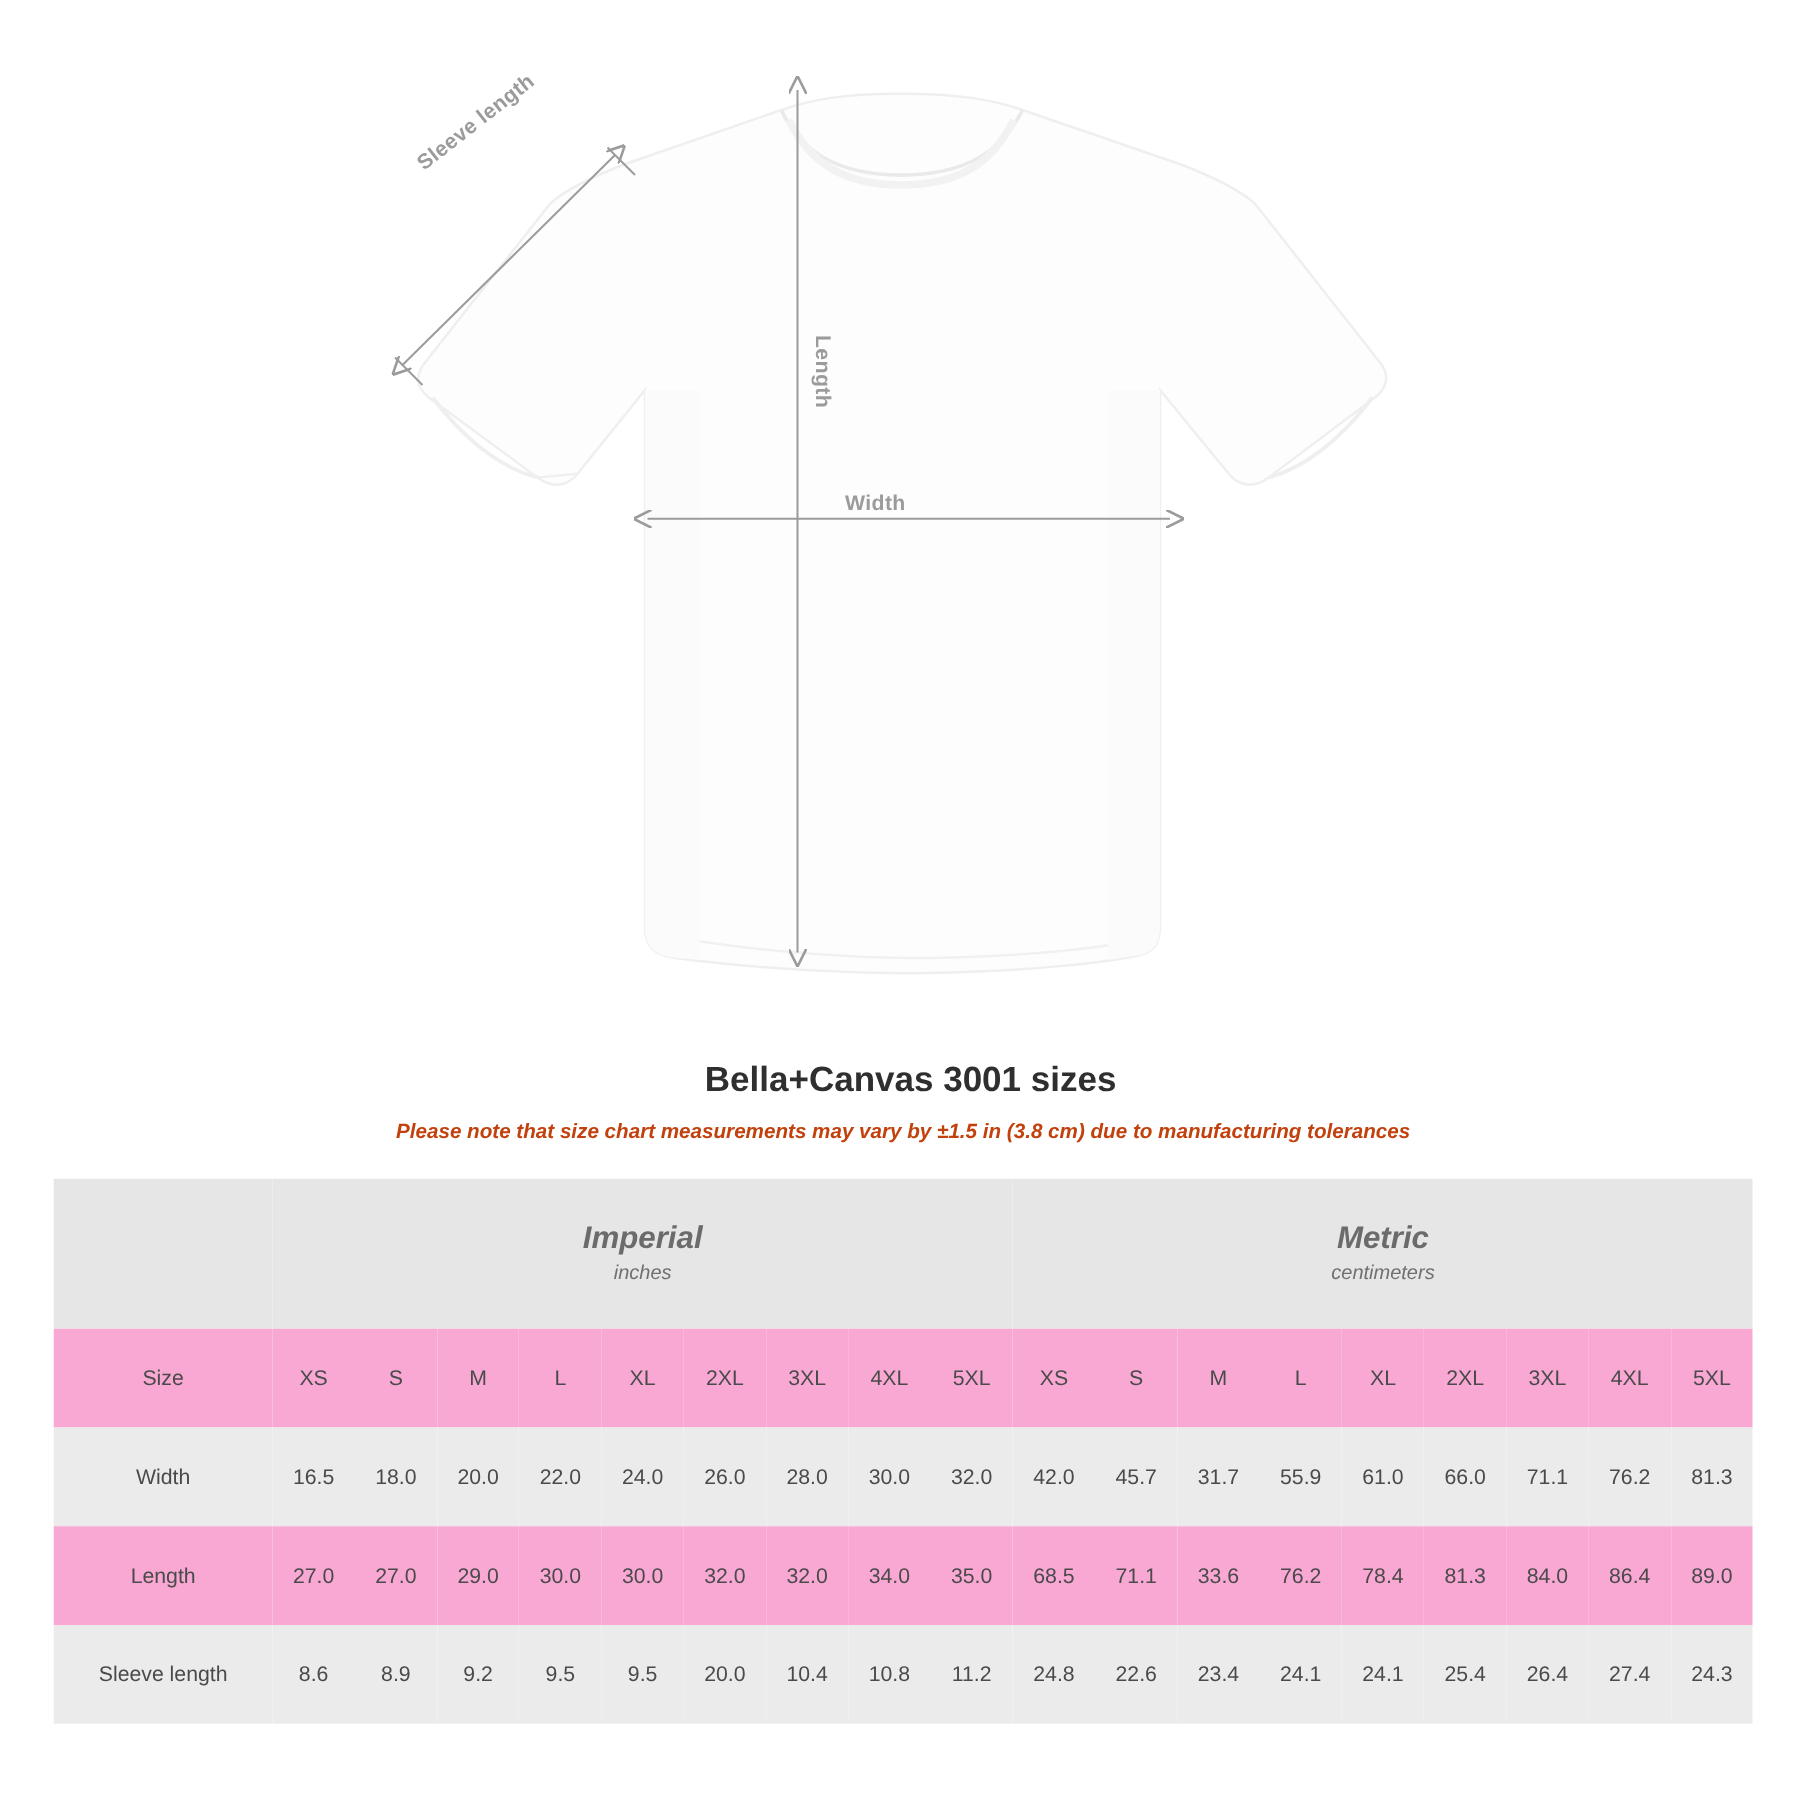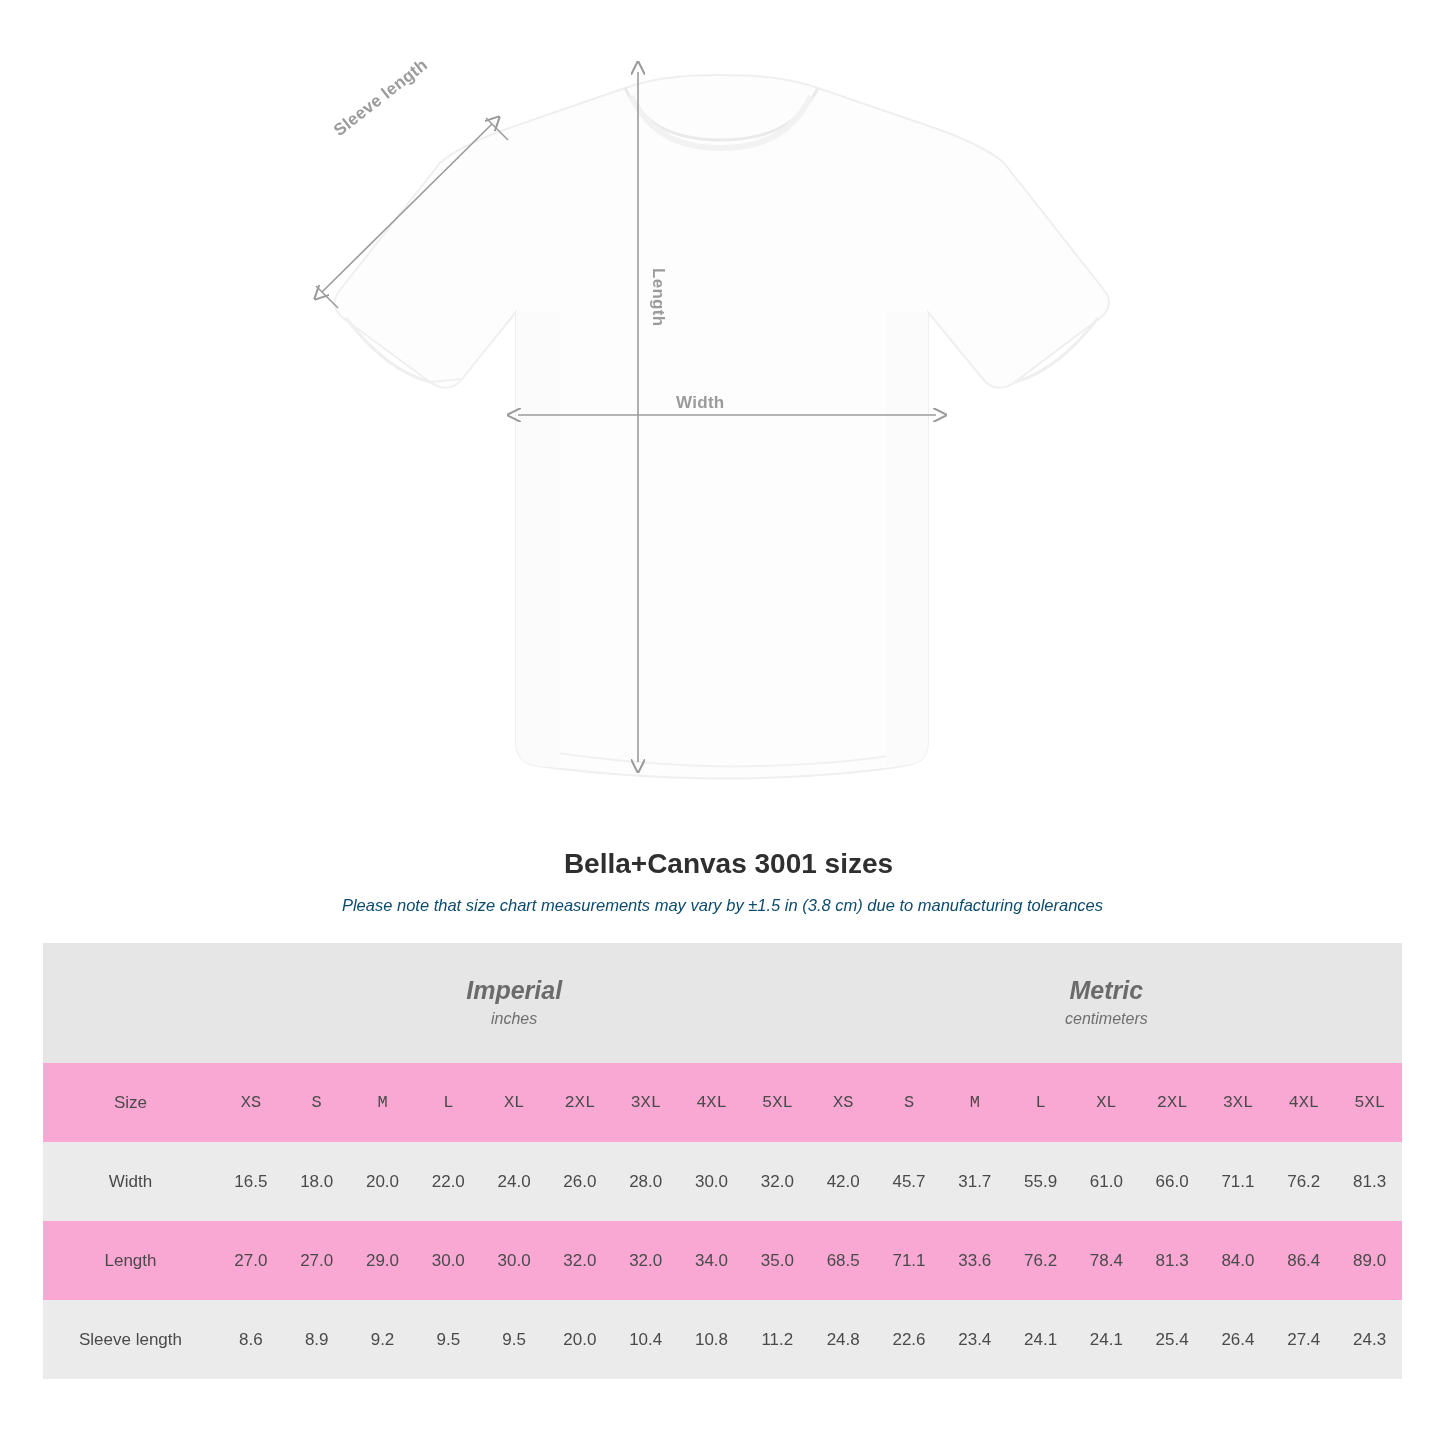--- a/index.html
+++ b/index.html
@@ -63,22 +63,23 @@
   .chart-title {
     font-size: 28px;
     font-weight: bold;
     color: #2f2f2f;
     margin: 16px;
     padding-left: 12px;
   }
   .chart-note {
     font-size: 16.5px;
     font-style: italic;
-    color: #0c4a6e;
+    color: #c2410c;
     margin: 16px 0 0 0;
+    font-weight: bold;
   }
 
   
   .table-wrap {
     margin: 28px 43px 0 43px;
   }
   table.size-table {
     border-collapse: collapse;
     width: 1359px;
     table-layout: fixed;
@@ -114,21 +115,20 @@
   .row-grey td  { background: #ebebeb; }
   .rowlabel {
     font-weight: bold;
     color: #3c3c3c;
     font-size: 17.5px;
   }
   .colhead {
     font-weight: bold;
     color: #3c3c3c;
     font-size: 17.5px;
-    font-family: Liberation Mono, monospace;
   }
   col.firstcol { width: 175px; }
   col.datacol  { width: 65.8px; }
 </style>
 </head>
 <body>
 
 <div class="page">
 
   <div class="illustration">

